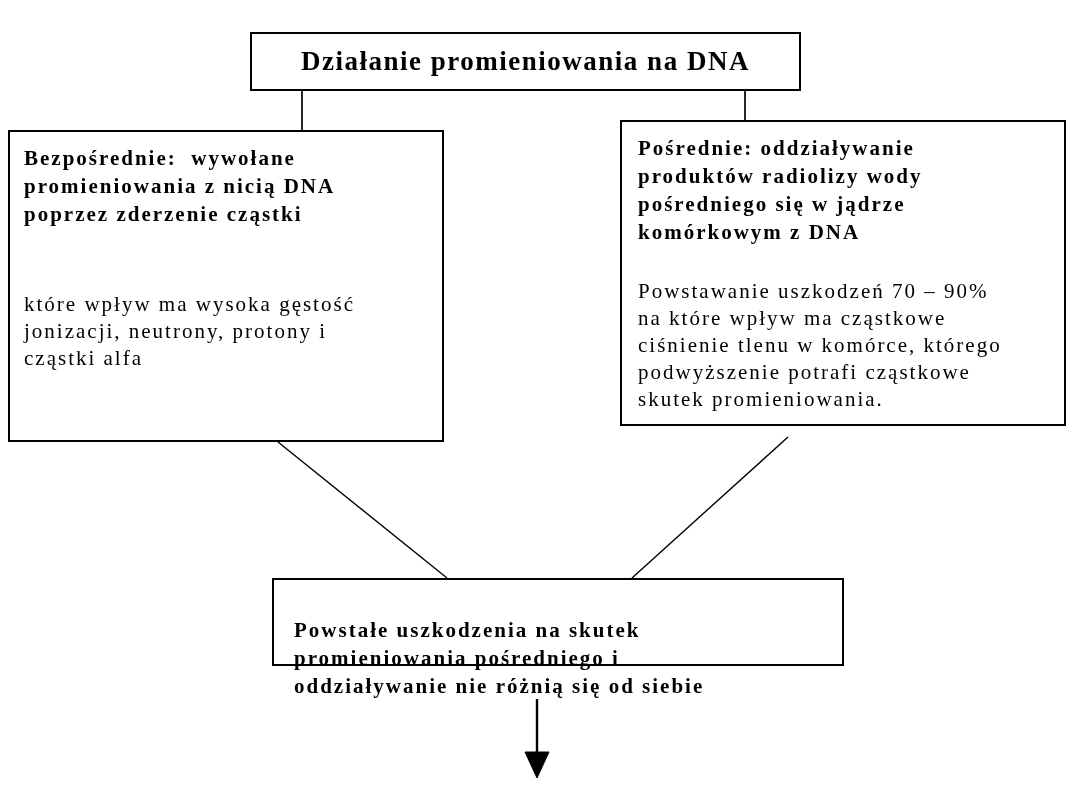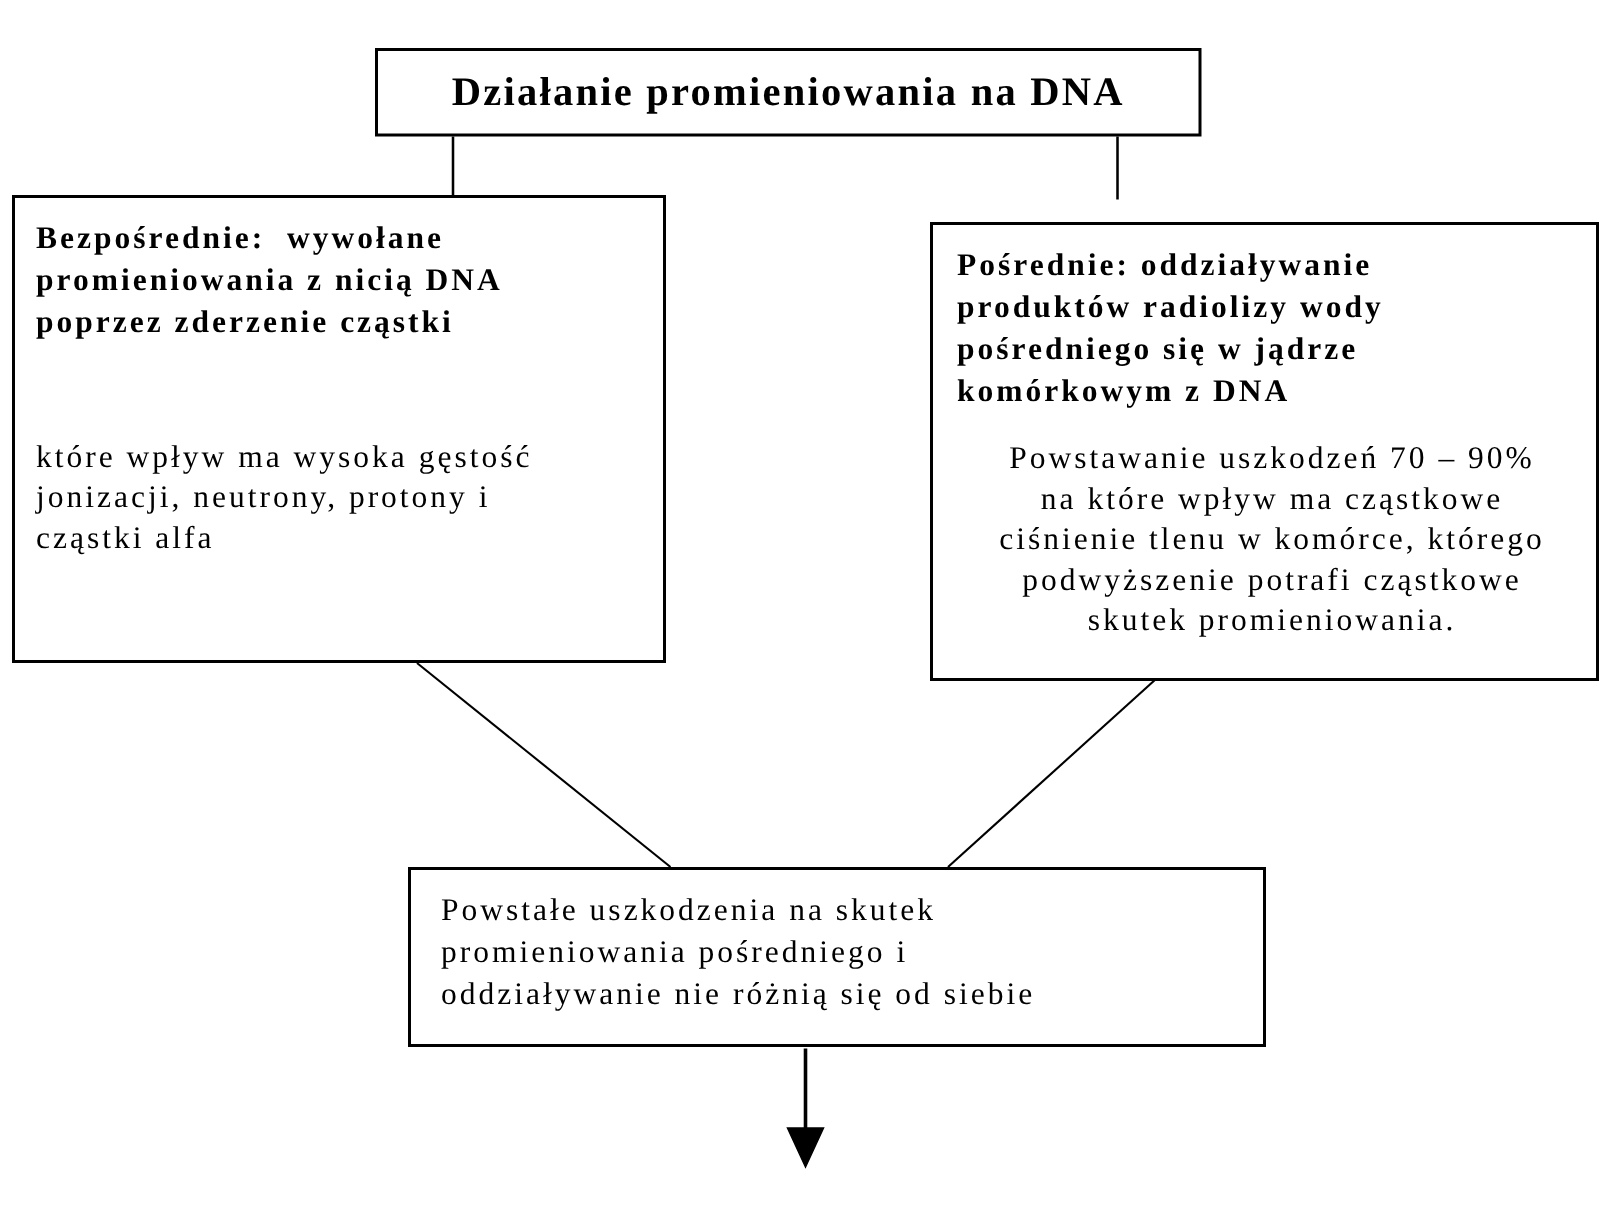--- a/index.html
+++ b/index.html
@@ -33,38 +33,38 @@
     width: 551px; height: 59px;
     display: flex;
     align-items: center;
     justify-content: center;
     font-weight: bold;
     font-size: 27px;
     letter-spacing: 1.5px;
     white-space: pre;
   }
   .left-box  { left: 8px;   top: 130px; width: 436px; height: 312px; padding: 12px 6px 0 14px; }
-  .right-box { left: 620px; top: 148px; width: 446px; height: 306px; padding: 12px 6px 0 16px; }
-  .bottom-box{ left: 272px; top: 578px; width: 572px; height: 120px; padding: 12px 6px 0 20px; }
+  .right-box { left: 620px; top: 120px; width: 446px; height: 306px; padding: 12px 6px 0 16px; }
+  .bottom-box{ left: 272px; top: 578px; width: 572px; height: 88px; padding: 36px 6px 0 20px; font-weight: bold; }
   .heading div {
     font-weight: bold;
     font-size: 21px;
     line-height: 28px;
     letter-spacing: 2px;
     white-space: pre;
     font-family: Liberation Serif, serif;
   }
   .body-text div {
     font-size: 21px;
     line-height: 27px;
     letter-spacing: 2px;
     white-space: pre;
   }
   .left-box  .body-text { margin-top: 63px; }
-  .right-box .body-text { margin-top: 18px; text-align: center; }
+  .right-box .body-text { margin-top: 32px; }
   .bottom-box .body-text div { line-height: 28px; }
 </style>
 </head>
 <body>
 
 <div class="canvas">
 
   <svg class="connectors" viewBox="0 0 1080 810" xmlns="http://www.w3.org/2000/svg">
     <line class="vline" x1="302" y1="74" x2="302" y2="131"></line>
     <line class="vline" x1="745" y1="74" x2="745" y2="133"></line>

